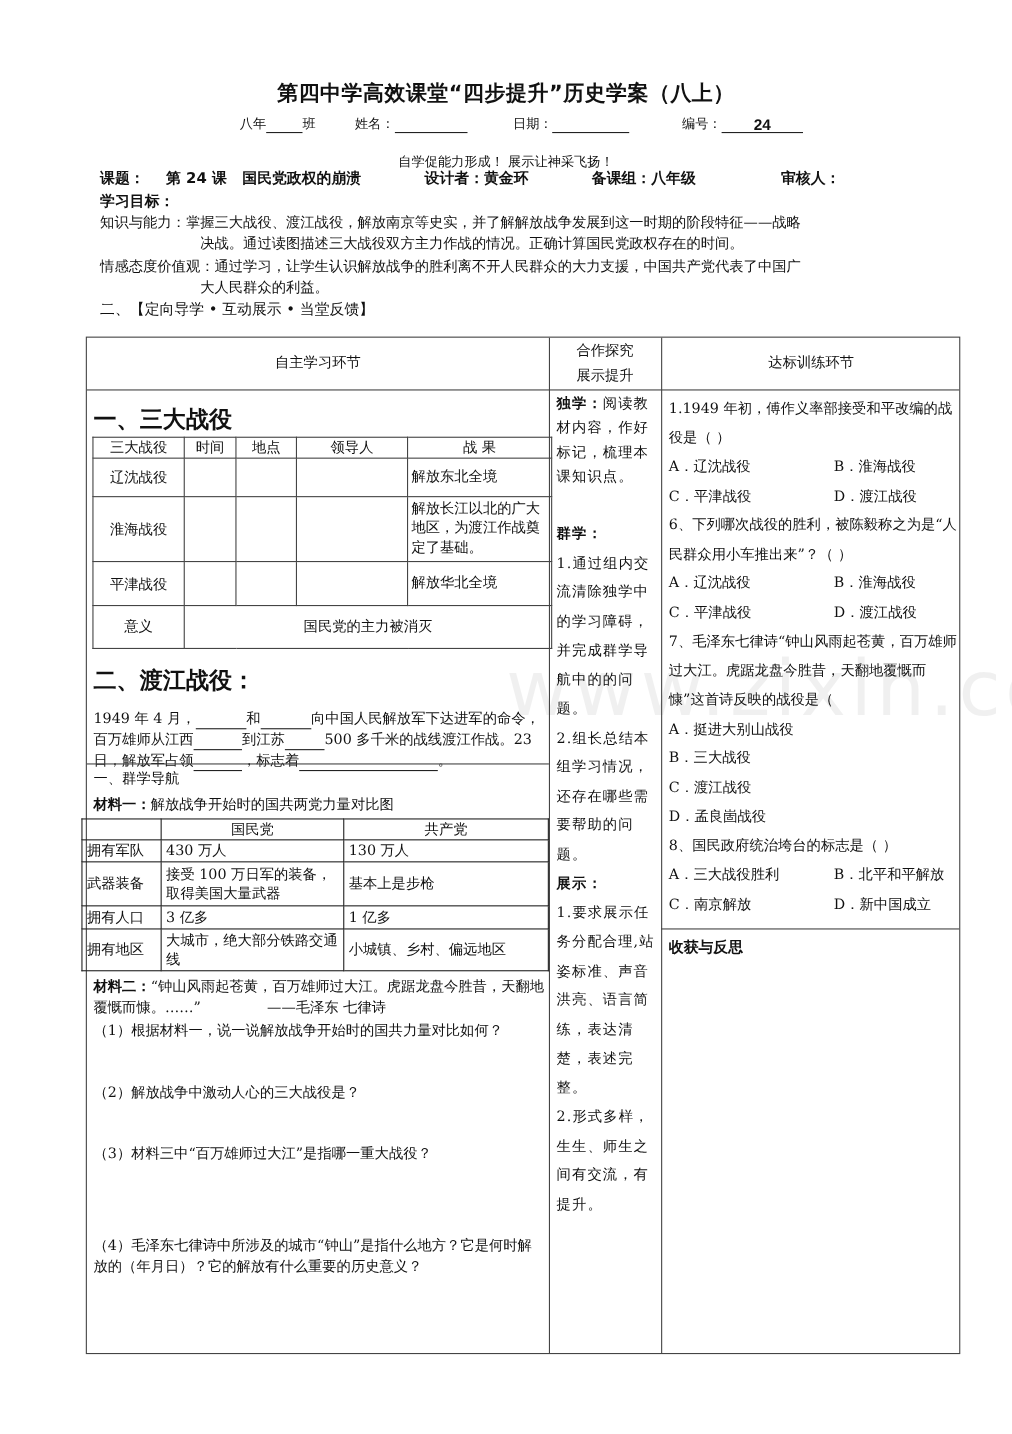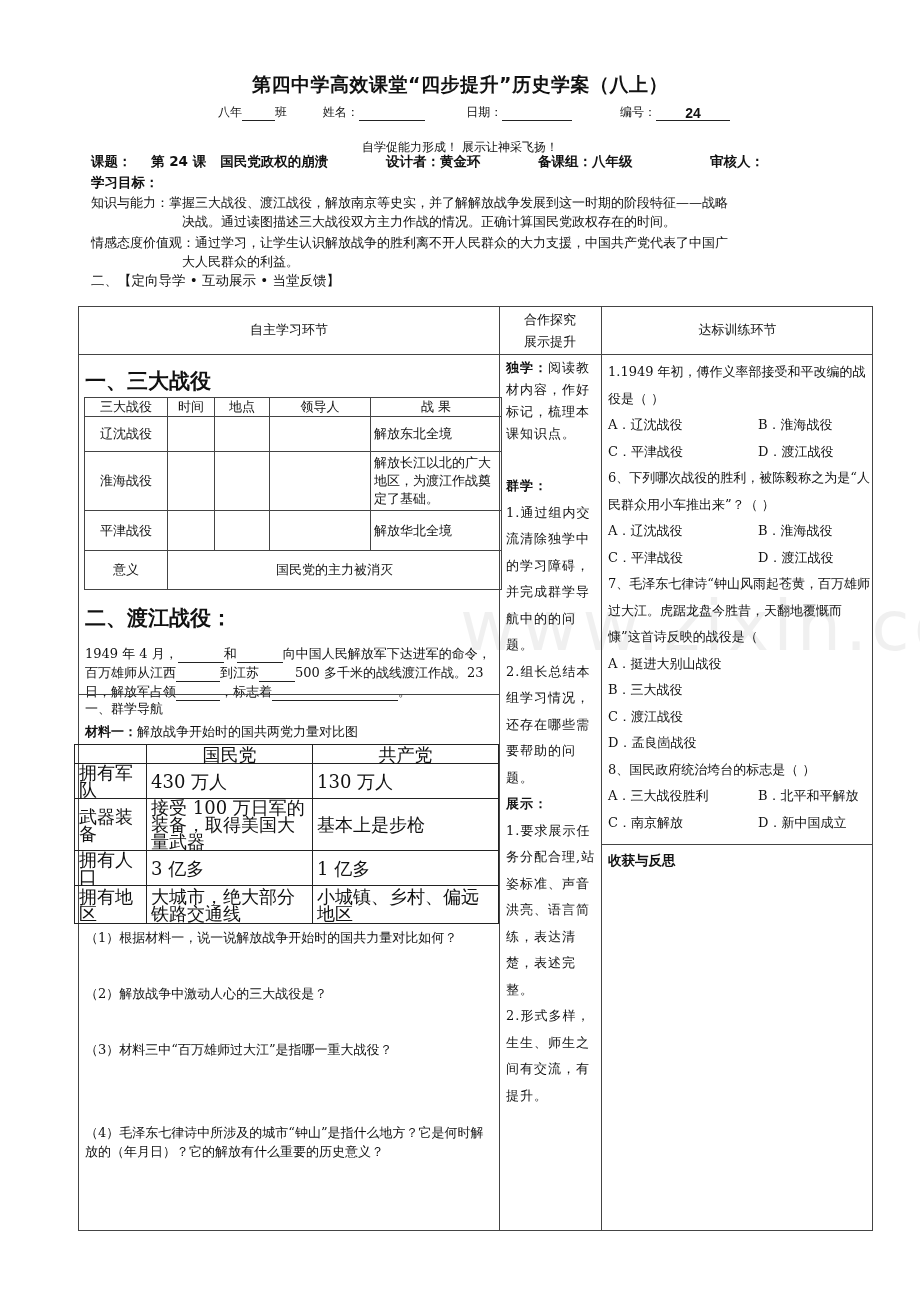--- a/index.html
+++ b/index.html
@@ -25,21 +25,21 @@
   .hline { position:absolute; height:1px; background:#444; }
   .colhead { position:absolute; text-align:center; font-size:13px;
              font-family:"DejaVu Sans","Liberation Sans",sans-serif; }
 
   .h-big { font-size:21px; font-weight:bold; font-family:"DejaVu Sans","Liberation Sans",sans-serif; }
   table.battle { border-collapse:collapse; position:absolute; left:5px; top:90px; width:418px; font-size:13px; }
   table.battle td { border:1px solid #444; text-align:center; padding:0 3px; }
   table.battle td.res { text-align:left; line-height:18px; }
   .para { font-size:13px; line-height:19px; }
   .blank { display:inline-block; border-bottom:1px solid #222; height:14px; vertical-align:bottom; }
-  table.cmp { border-collapse:collapse; position:absolute; left:-5px; width:425px; font-size:18px; }
+  table.cmp { border-collapse:collapse; position:absolute; left:-5px; width:425px; font-size:13px; }
   table.cmp td { border:1px solid #222; padding:0 4px; line-height:17px; }
   .mid { font-size:13px; line-height:26.5px; letter-spacing:1px; }
   .right { font-size:13px; line-height:26.5px; }
   .opt { display:inline-block; width:150px; }
   b.k { font-family:"DejaVu Sans","Liberation Sans",sans-serif; }
   .wm { position:absolute; left:460px; top:585px; font-size:70px; color:rgba(0,0,0,0.06);
         font-family:"DejaVu Sans","Liberation Sans",sans-serif; letter-spacing:4px; white-space:nowrap; pointer-events:none; }
 </style>
 </head>
 <body>
@@ -159,20 +159,24 @@
       <td>1 亿多</td>
     </tr>
     <tr style="height:38px">
       <td>拥有地区</td>
       <td>大城市，绝大部分铁路交通线</td>
       <td>小城镇、乡村、偏远地区</td>
     </tr>
   </tbody>
     </table>
 
+  <div class="para" style="position:absolute;left:6px;top:581px;width:410px">
+    <b class="k">材料二：</b><span>“钟山风雨起苍黄，百万雄师过大江。虎踞龙盘今胜昔，天翻地覆慨而慷。……”</span>
+    <span style="display:inline-block;width:56px"></span><span>——毛泽东  七律诗</span>
+  </div>
   <div class="para" style="position:absolute;left:6px;top:621px;width:410px">（1）根据材料一，说一说解放战争开始时的国共力量对比如何？</div>
   <div class="para" style="position:absolute;left:6px;top:677px;width:410px">（2）解放战争中激动人心的三大战役是？</div>
   <div class="para" style="position:absolute;left:6px;top:733px;width:410px">（3）材料三中“百万雄师过大江”是指哪一重大战役？</div>
   <div class="para" style="position:absolute;left:6px;top:816px;width:410px">（4）毛泽东七律诗中所涉及的城市“钟山”是指什么地方？它是何时解放的（年月日）？它的解放有什么重要的历史意义？</div>
 
   <div class="mid" style="position:absolute;left:427px;top:50px;width:92px;line-height:22px">
     <b class="k">独学：</b><span>阅读教材内容，作好标记，梳理本课知识点。</span>
   </div>
   <div class="mid" style="position:absolute;left:427px;top:166px;width:92px">
     <b class="k">群学：</b>

